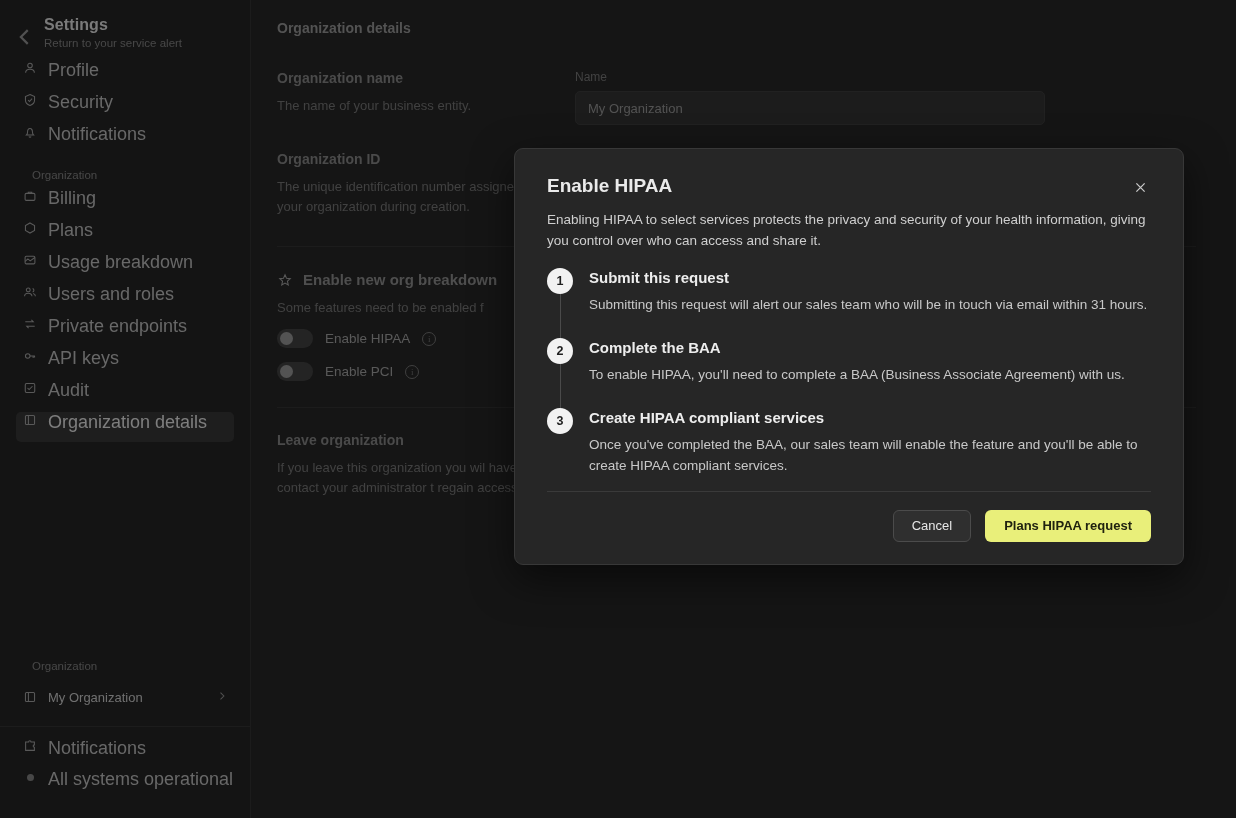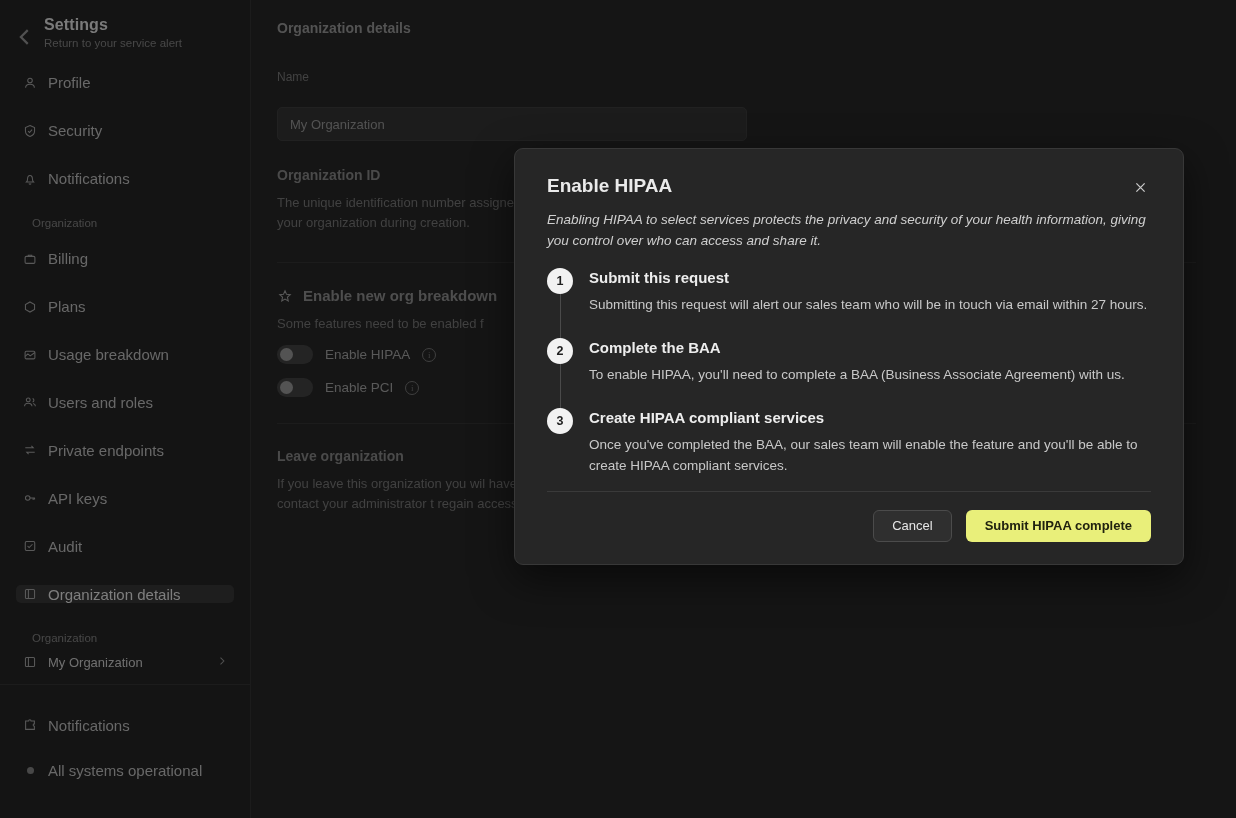--- a/index.html
+++ b/index.html
@@ -52,28 +52,27 @@
     color: #7a7a7a;
     margin-top: 3px;
   }
   .sb-section {
     font-size: 11.5px;
     color: #7a7a7a;
     padding: 14px 16px 6px 32px;
   }
   .sb-item {
     display: flex;
-    align-items: center;
     gap: 10px;
     height: 30px;
-    margin: 15px 16px;
+    margin: 1px 16px;
     padding: 0 10px 0 6px;
     border-radius: 5px;
     color: #b4b4b4;
-    font-size: 15px;
+    font-size: 18px;
     cursor: pointer;
     white-space: nowrap;
   }
   .sb-item.active { background: #2e2e2e; color: #dcdcdc; }
   .sb-ico {
     width: 16px; height: 16px;
     flex: 0 0 16px;
     display: flex; align-items: center; justify-content: center;
     color: #9a9a9a;
   }
@@ -131,21 +130,21 @@
     margin-bottom: 10px;
   }
   .field-desc {
     font-size: 13px;
     color: #6d6d6d;
     line-height: 1.5;
   }
   .input-label {
     font-size: 12px;
     color: #6f6f6f;
-    margin-bottom: 23px;
+    margin-bottom: 7px;
   }
   .text-input {
     width: 100%;
     height: 34px;
     background: #2b2b2b;
     border: 1px solid #343434;
     border-radius: 5px;
     color: #8d8d8d;
     font-size: 13px;
     font-family: "Liberation Sans", sans-serif;
@@ -230,21 +229,20 @@
     font-size: 17px;
     cursor: pointer;
     margin-top: 1px;
   }
   .modal-intro {
     font-size: 13.5px;
     line-height: 1.55;
     color: #cfcfcf;
     margin-top: 12px;
     max-width: 610px;
-    font-style: italic;
   }
   .steps { margin-top: 14px; position: relative; }
   .step {
     display: flex;
     gap: 16px;
     position: relative;
     padding-bottom: 20px;
   }
   .step:last-child { padding-bottom: 4px; }
   .step-num {
@@ -469,20 +467,24 @@
           </span>
         <span>All systems operational</span>
       </div>
     </div>
   </aside>
 
   <main class="main">
     <div class="main-title">Organization details</div>
 
     <div class="row">
+      <div class="row-left">
+        <div class="field-title">Organization name</div>
+        <div class="field-desc">The name of your business entity.</div>
+      </div>
       <div class="row-right">
         <div class="input-label">Name</div>
         <input class="text-input" type="text" value="My Organization" style="">
       </div>
     </div>
 
     <div class="row">
       <div class="row-left">
         <div class="field-title">Organization ID</div>
         <div class="field-desc">The unique identification number assigned to your organization during creation.</div>
@@ -539,21 +541,21 @@
     </div>
 
     <div class="modal-intro">Enabling HIPAA to select services protects the privacy and security of your health information, giving you control over who can access and share it.</div>
 
     <div class="steps">
       <div class="step">
         <div class="step-line"></div>
         <div class="step-num">1</div>
         <div class="step-body">
           <div class="step-title">Submit this request</div>
-          <div class="step-text">Submitting this request will alert our sales team who will be in touch via email within 27 hours.</div>
+          <div class="step-text">Submitting this request will alert our sales team who will be in touch via email within 31 hours.</div>
         </div>
       </div>
       <div class="step">
         <div class="step-line"></div>
         <div class="step-num">2</div>
         <div class="step-body">
           <div class="step-title">Complete the BAA</div>
           <div class="step-text">To enable HIPAA, you'll need to complete a BAA (Business Associate Agreement) with us.</div>
         </div>
       </div>
@@ -564,17 +566,17 @@
           <div class="step-title">Create HIPAA compliant services</div>
           <div class="step-text">Once you've completed the BAA, our sales team will enable the feature and you'll be able to create HIPAA compliant services.</div>
         </div>
       </div>
     </div>
 
     <div class="modal-hr"></div>
 
     <div class="modal-actions">
       <button class="btn btn-secondary">Cancel</button>
-      <button class="btn btn-primary">Submit HIPAA complete</button>
+      <button class="btn btn-primary">Plans HIPAA request</button>
     </div>
   </div>
 
 </div>
 
 </body></html>

